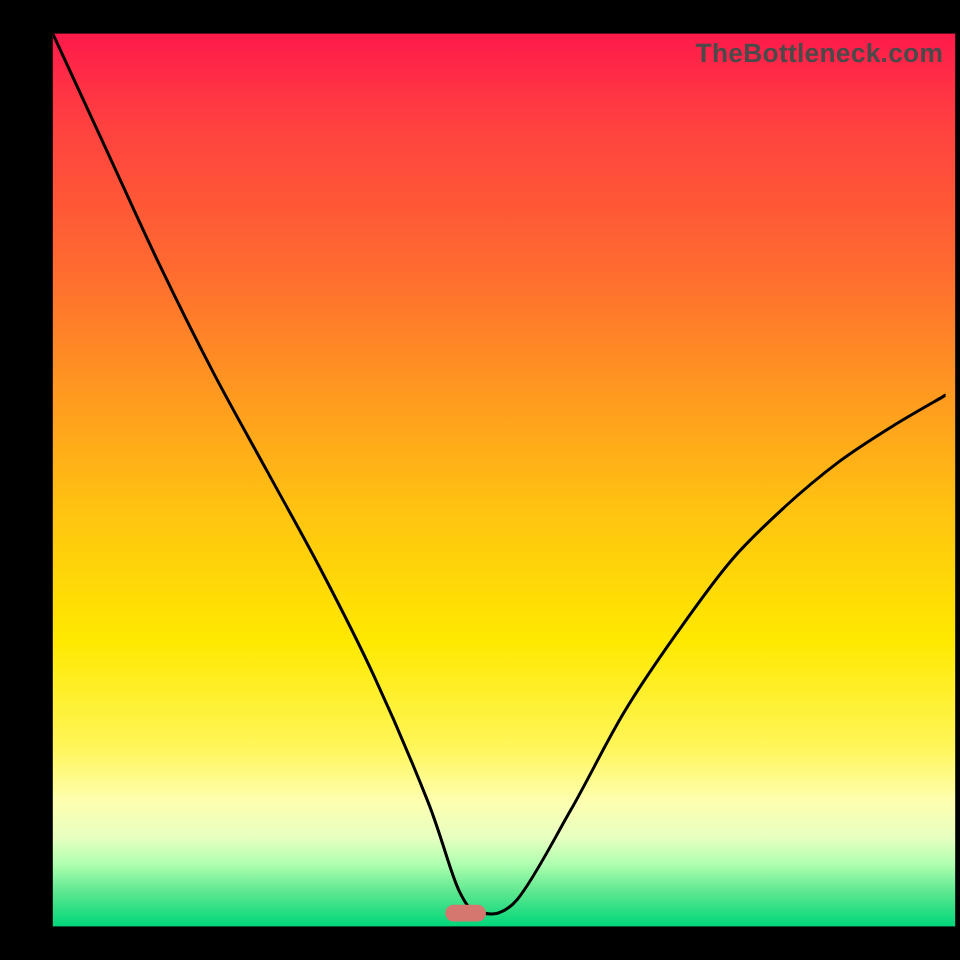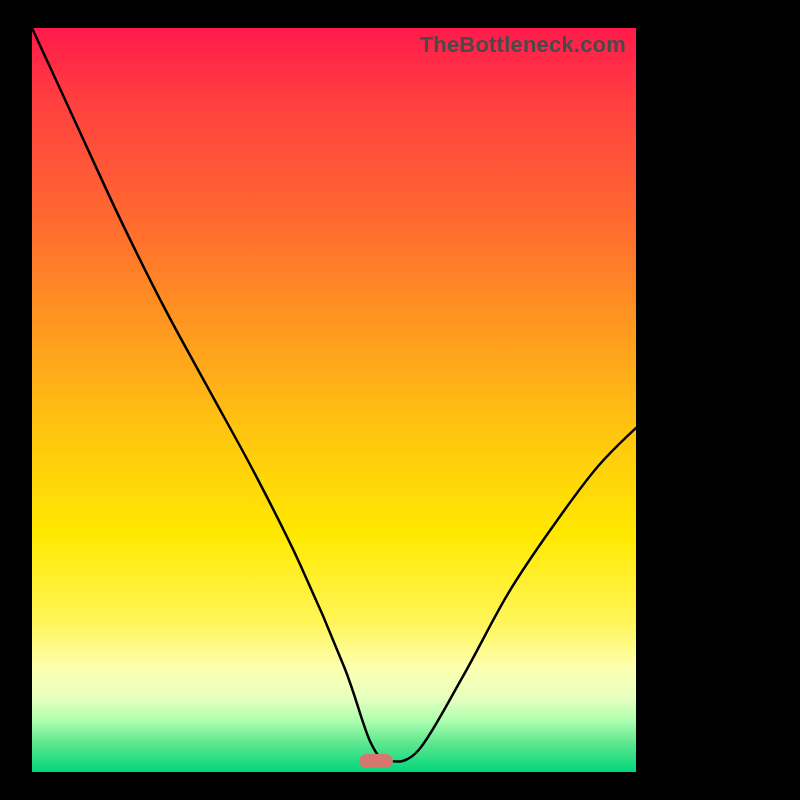--- a/index.html
+++ b/index.html
@@ -12,23 +12,23 @@
     overflow: hidden;
   }
   .stage {
     position: relative;
     width: 800px;
     height: 800px;
     background: #000;
   }
   .plot {
     position: absolute;
-    left: 32px;
+    left: 44px;
     top: 28px;
-    width: 604px;
+    width: 752px;
     height: 744px;
     
     background:
       linear-gradient(
         to bottom,
         #ff1a4b 0%,
         #ff4040 10%,
         #ff6a30 26%,
         #ff9820 40%,
         #ffc510 54%,

